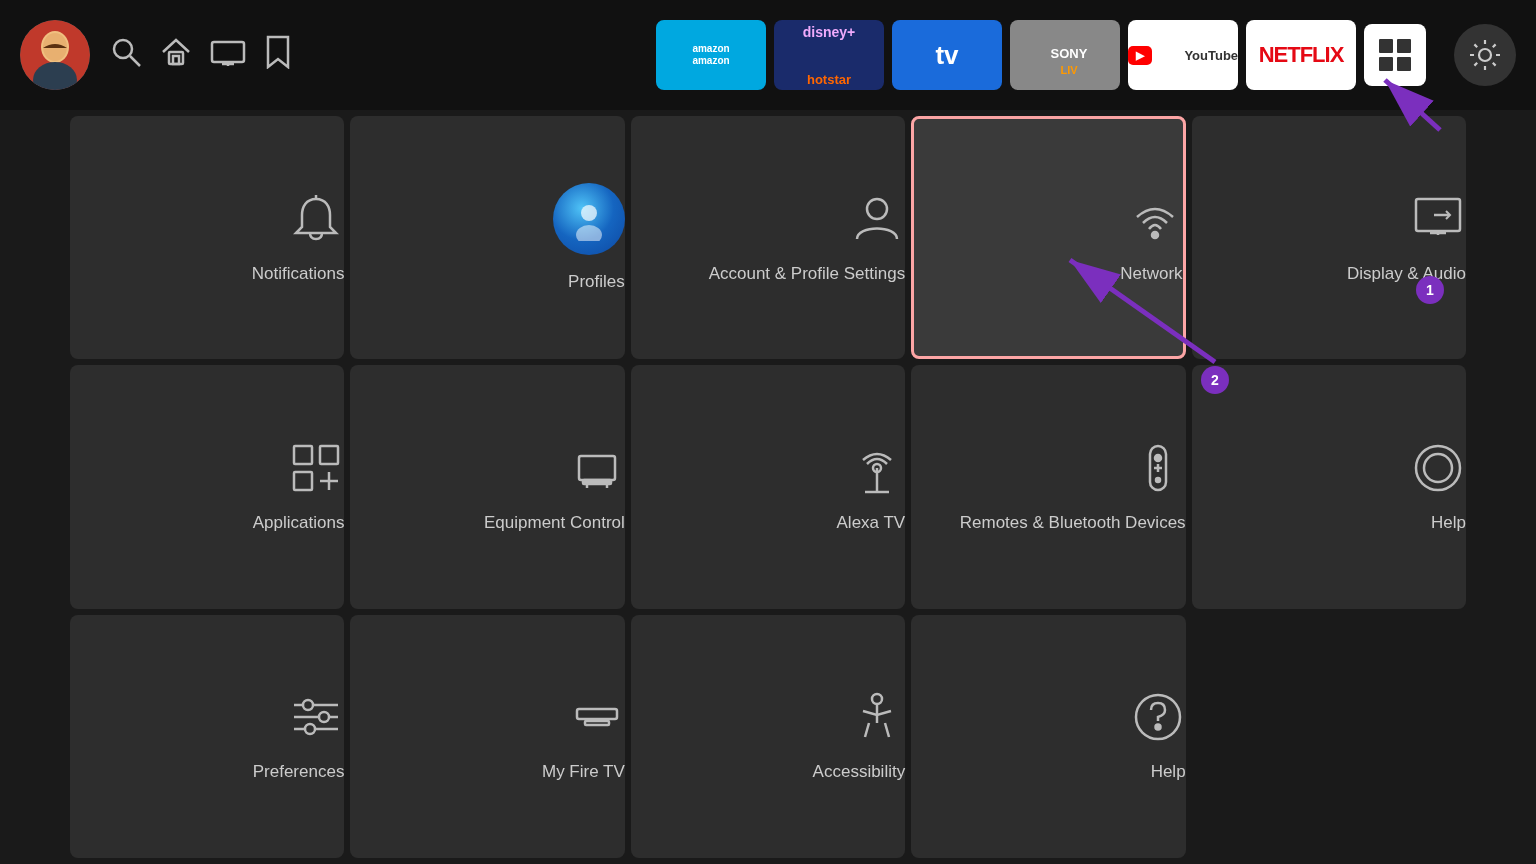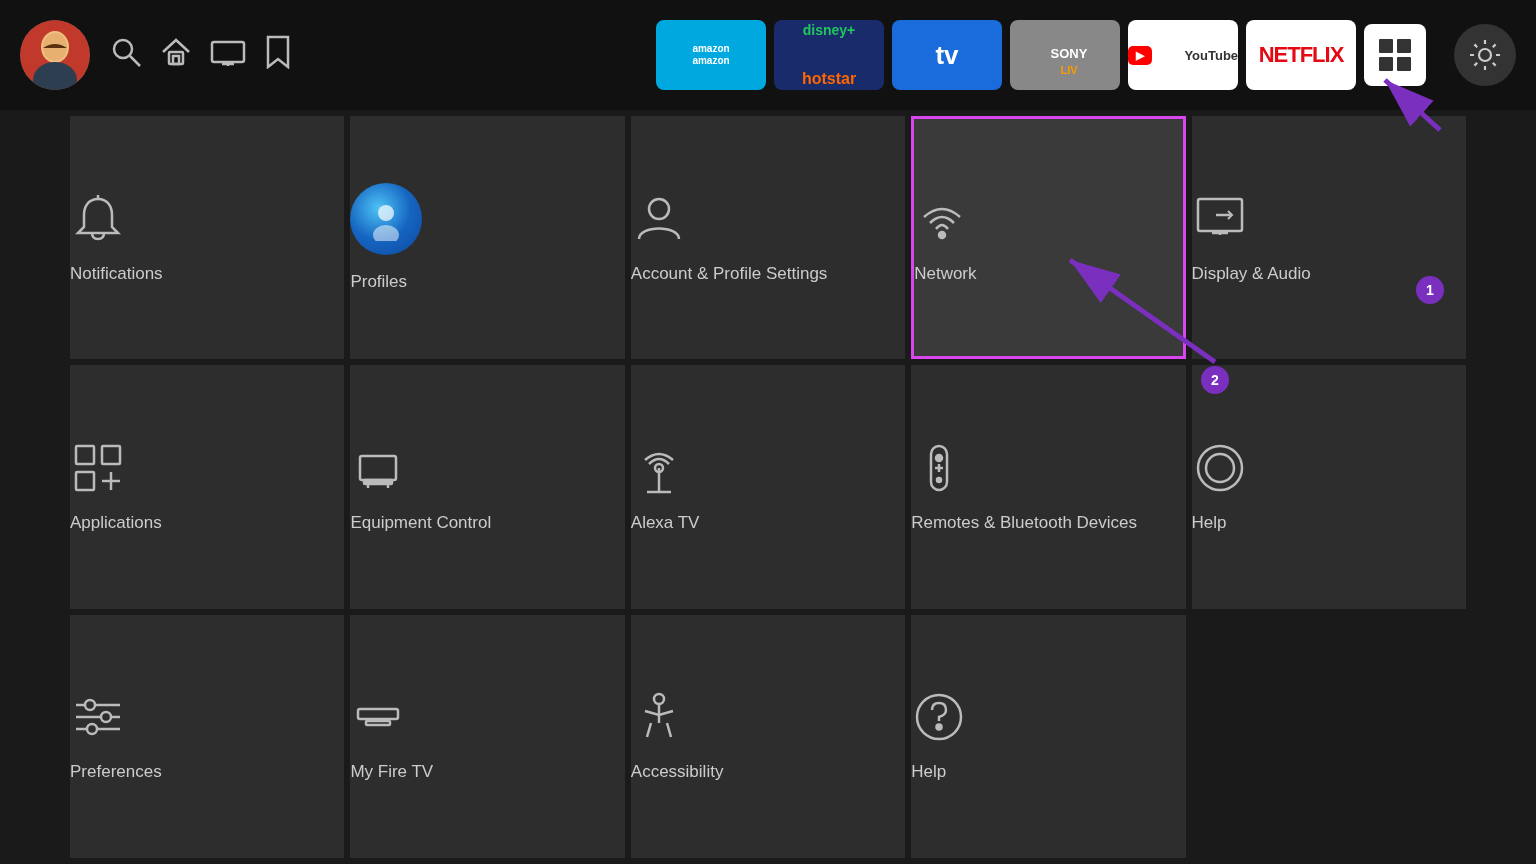--- a/index.html
+++ b/index.html
@@ -81,32 +81,32 @@
     .settings-grid {
       display: grid;
       grid-template-columns: repeat(5, 1fr);
       grid-template-rows: repeat(3, 1fr);
       gap: 6px;
       padding: 6px 70px 6px 70px;
       height: calc(864px - 110px);
     }
     .grid-item {
       background: #2d2d2d;
-      border-radius: 0;
+      border-radius: 8px;
       display: flex;
       flex-direction: column;
-      align-items: flex-start;
+      align-items: flex-end;
       justify-content: center;
       gap: 16px;
       cursor: pointer;
       position: relative;
     }
     .grid-item.highlighted {
       background: #3a3a3a;
-      border: 3px solid #d946ef;
+      border: 3px solid #fca5a5;
     }
     .grid-item .icon-wrap {
       font-size: 48px;
       color: #ccc;
       display: flex; align-items: center; justify-content: center;
     }
     .grid-item .item-label {
       color: #ccc;
       font-size: 17px;
       text-align: center;
@@ -190,22 +190,22 @@
 
     <div class="app-tile app-amazon-music">
       <div class="amazon-music-text">
         <div>amazon</div>
         <div>amazon</div>
       </div>
     </div>
 
     <div class="app-tile app-disney">
       <div style="text-align:center;">
-        <div style="color:#22c55e;font-size:14px;font-weight:900;">disney+</div>
-        <div style="color:#ff6600;font-size:16px;font-weight:bold;margin-top:32px;">hotstar</div>
+        <div style="color:#f0abfc;font-size:14px;font-weight:900;">disney+</div>
+        <div style="color:#ff6600;font-size:13px;font-weight:bold;margin-top:32px;">hotstar</div>
       </div>
     </div>
 
     <div class="app-tile app-tv">
       <span class="tv-text">tv</span>
     </div>
 
     <div class="app-tile app-sony">
       <div class="sony-inner">
         <svg width="80" height="55" viewBox="0 0 80 55">

